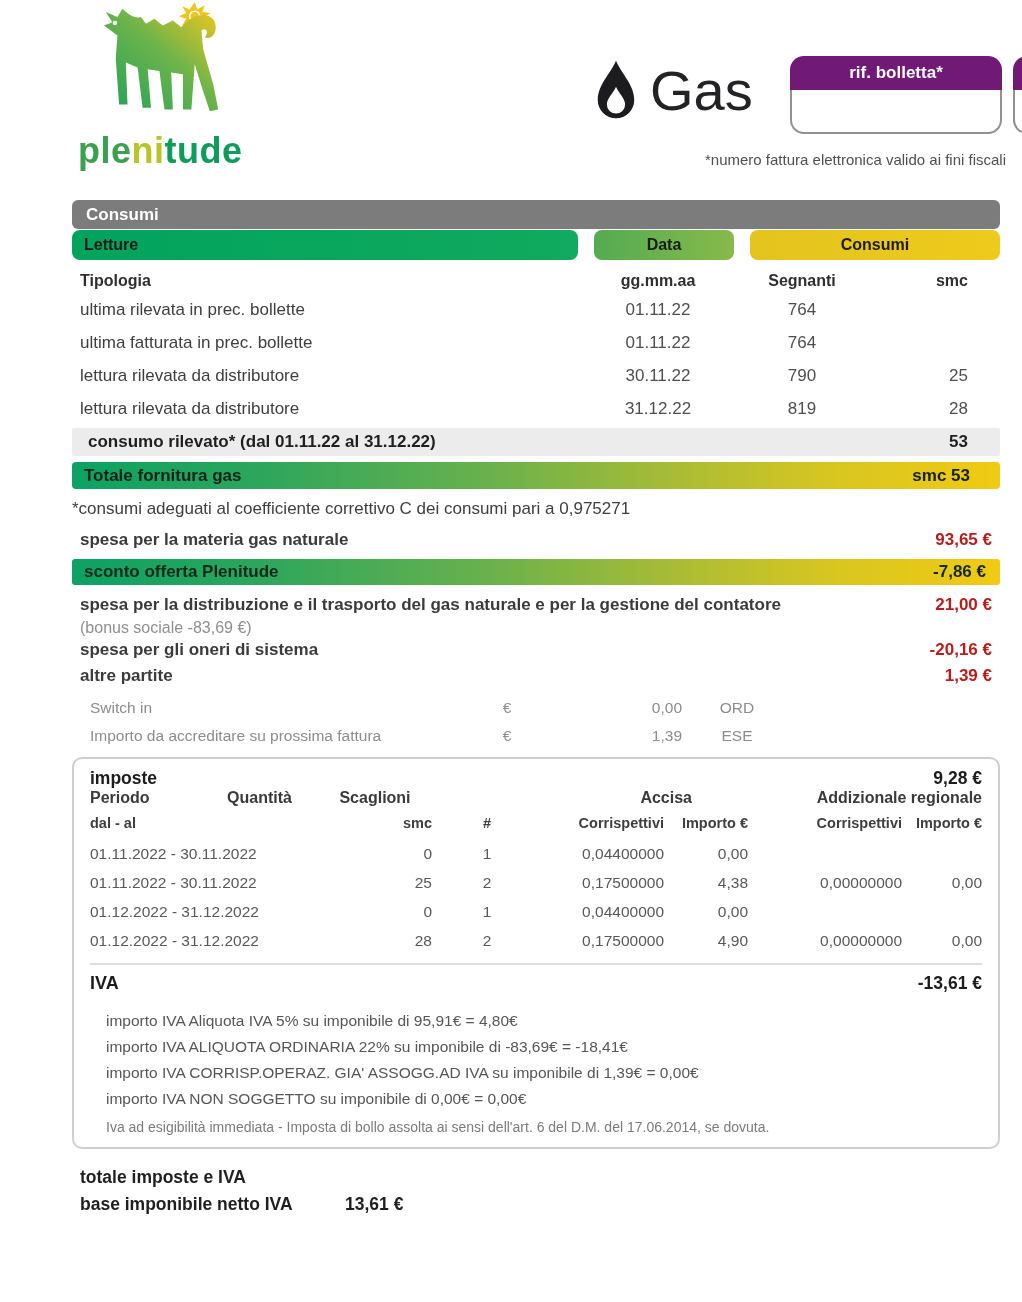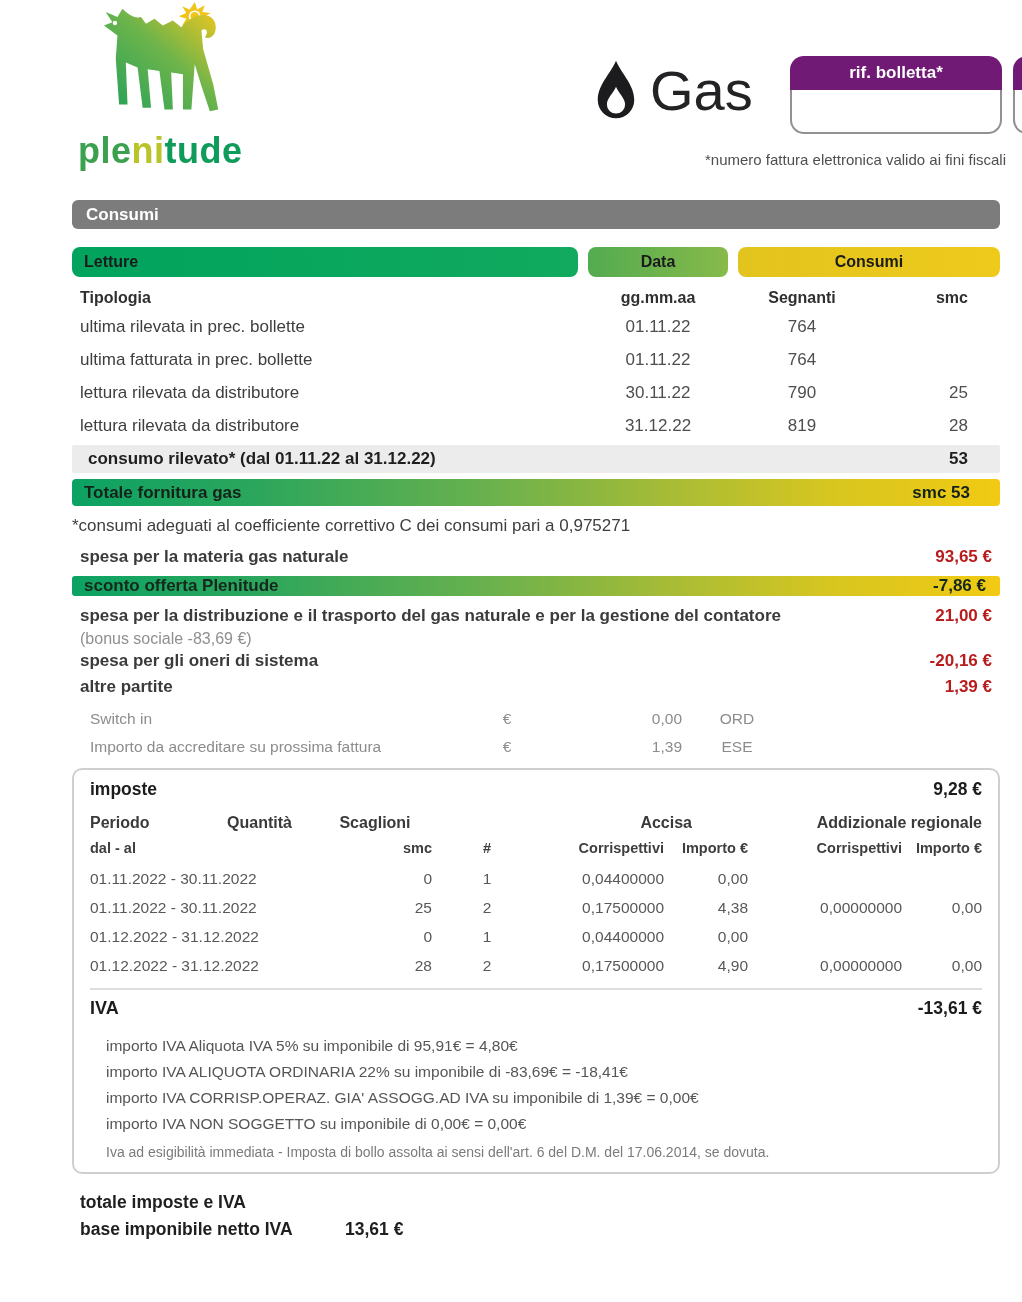--- a/index.html
+++ b/index.html
@@ -46,21 +46,21 @@
   .section-bar {
     height:29px; background:#7c7c7c; border-radius:6px;
     color:#fff; font-weight:bold; font-size:17px;
     display:flex; align-items:center; padding-left:14px;
   }
   .gradbar {
     background:linear-gradient(90deg,#0ca263 0%,#2ca65c 20%,#6ab14d 45%,#a9bc35 65%,#d8c620 82%,#f1ca13 100%);
   }
 
   
-  .pills-row { display:flex; gap:10px; margin-top:18px; }
+  .pills-row { display:flex; gap:16px; margin-top:1px; }
   .pill {
     height:30px; border-radius:8px; display:flex; align-items:center;
     font-weight:bold; font-size:16px; color:#1b1b1b;
   }
   .pill-letture { flex:0 0 506px; padding-left:12px; background:linear-gradient(90deg,#01a35d,#11aa5e); }
   .pill-data    { flex:0 0 140px; justify-content:center; background:linear-gradient(90deg,#53ab51,#87ba4a); }
   .pill-consumi { flex:1; justify-content:center; background:linear-gradient(90deg,#e3c41e,#eeca1b); }
 
   .cgrid { display:grid; grid-template-columns:516px 140px 148px 1fr; align-items:center; }
   .cgrid .c1 { padding-left:8px; text-align:left; }
@@ -86,21 +86,21 @@
   
   .importi-bar { margin-top:37px; }
   .irow {
     display:flex; justify-content:space-between; align-items:flex-start;
     padding:0 8px; font-size:17px; line-height:26px;
   }
   .irow .ilabel { font-weight:bold; color:#3b3b3b; }
   .irow .ivalue { font-weight:bold; color:#b91c1c; white-space:nowrap; }
   .irow.first { margin-top:8px; }
   .sconto-bar {
-    margin-top:6px; height:20px; border-radius:3px;
+    margin-top:6px; height:26px; border-radius:3px;
     display:flex; align-items:center; justify-content:space-between;
     padding:0 14px 0 12px; font-weight:bold; font-size:17px; color:#16281c;
   }
   .irow.multiline { margin-top:7px; }
   .irow.multiline .ilabel { width:720px; }
   .bonus-note { padding-left:8px; margin-top:1px; font-size:16px; color:#8f8f8f; }
   .sub-rows { margin-top:5px; }
   .srow {
     display:grid; grid-template-columns:400px 70px 140px 110px 1fr;
     height:28px; align-items:center; font-size:15.5px; color:#8c8c8c;
@@ -117,21 +117,21 @@
   }
   .ibox-head {
     display:flex; justify-content:space-between; align-items:center;
     font-weight:bold; font-size:17.5px; color:#1c1c1c; padding-right:0;
   }
   .tgrid { display:grid; grid-template-columns:1fr 87px 110px 122px 84px 154px 80px; align-items:center; }
   .tgrid .t1 { text-align:left; }
   .tgrid .t2 { text-align:right; }
   .tgrid .t3 { text-align:center; }
   .tgrid .t4,.tgrid .t5,.tgrid .t6,.tgrid .t7 { text-align:right; }
-  .th1 { margin-top:14px; font-size:16px; font-weight:bold; color:#3a3a3a;gap:28px; }
+  .th1 { font-size:16px; font-weight:bold; color:#3a3a3a;gap:28px; }
   .th1 .span45 { grid-column:4 / span 2; text-align:right; }
   .th1 .span67 { grid-column:6 / span 2; text-align:right; }
   .th2 { margin-top:8px; font-size:14.5px; font-weight:bold; color:#3f3f3f; }
   .trow { height:29px; font-size:15.5px; color:#585858; }
   .trow-first { margin-top:8px; }
   .iva-divider { border-top:2px solid #dedede; margin-top:8px; }
   .iva-row {
     display:flex; justify-content:space-between; align-items:center;
     margin-top:8px; font-weight:bold; color:#1c1c1c;
   }

